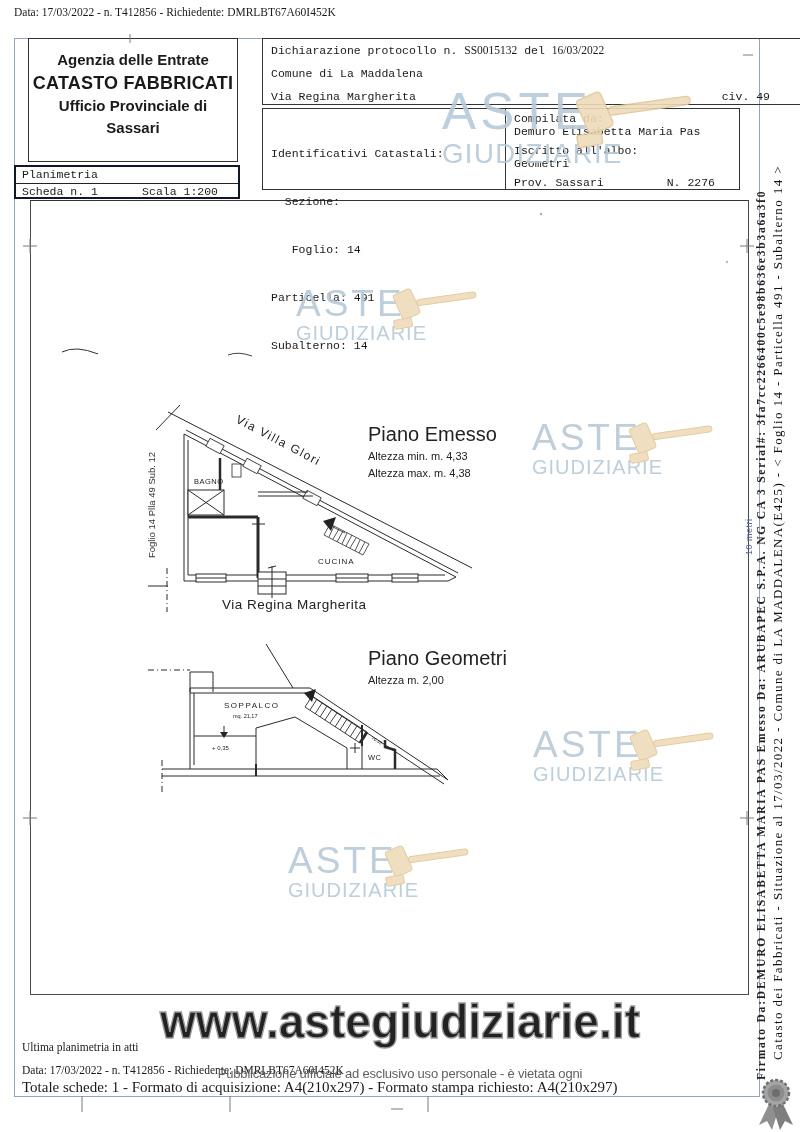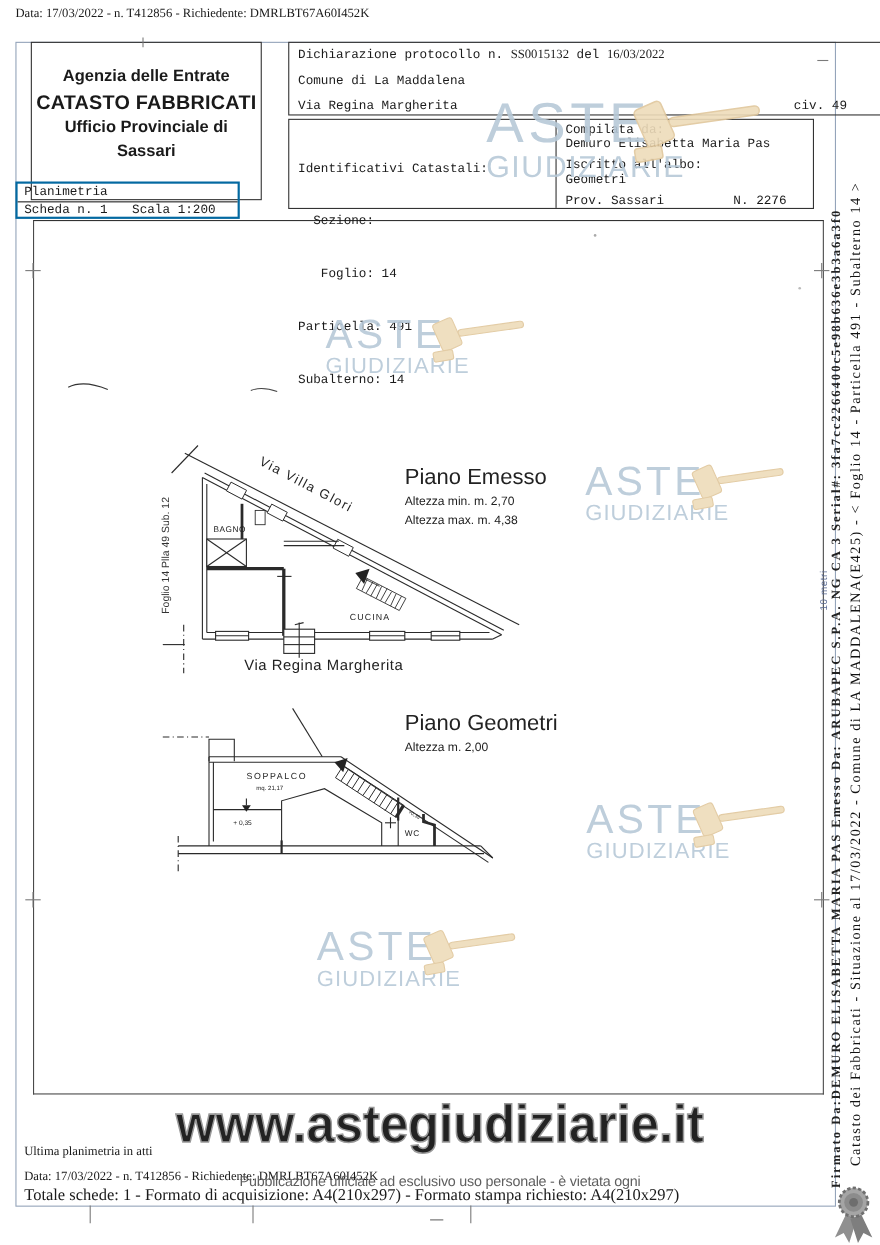--- a/index.html
+++ b/index.html
@@ -9,24 +9,24 @@
   .serif{font-family:"Liberation Serif",serif;}
   .mono{font-family:"Liberation Mono","DejaVu Sans Mono",monospace;}
   .pre{white-space:pre;}
 
   
   .blue-frame{left:14px;top:38px;width:744px;height:1057px;border:1px solid #94a4ba;}
   .draw-frame{left:30px;top:200px;width:717px;height:793px;border:1px solid #4a4a4a;border-top-color:#333;}
 
   
   .top-line{left:14px;top:6px;font-size:11.5px;}
-  .logo-box{left:28px;top:38px;width:210px;height:144px;border:1px solid #333;text-align:center;padding-top:20px;box-sizing:border-box;}
+  .logo-box{left:28px;top:38px;width:210px;height:124px;border:1px solid #333;text-align:center;padding-top:10px;box-sizing:border-box;}
   .logo-box .l1,.logo-box .l3,.logo-box .l4{font-size:15px;font-weight:700;line-height:22px;}
   .logo-box .l2{font-size:18px;font-weight:700;line-height:24px;letter-spacing:.2px;}
-  .plan-table{left:14px;top:165px;width:204px;height:34px;border:2px solid #0369a1;box-sizing:border-box;font-size:11.5px;}
+  .plan-table{left:14px;top:165px;width:226px;height:34px;border:2px solid #0f172a;box-sizing:border-box;font-size:11.5px;}
   .plan-table .r1{border-bottom:1.5px solid #222;padding:1px 6px;height:14px;}
   .plan-table .r2{display:flex;padding:1px 6px;height:14px;}
   .plan-table .r2 .scala{margin-left:auto;margin-right:14px;}
   .boxA{left:262px;top:38px;width:545px;height:67px;border:1px solid #333;box-sizing:border-box;font-size:11.5px;}
   .boxA .line{padding:3px 8px;line-height:17px;display:flex;}
   .boxA .civ{margin-left:auto;margin-right:28px;}
   .boxB{left:262px;top:108px;width:478px;height:82px;border:1px solid #333;box-sizing:border-box;display:flex;font-size:11.5px;}
   .boxB .colL{width:243px;border-right:1px solid #333;padding:5px 8px;box-sizing:border-box;line-height:16px;}
   .boxB .colR{flex:1;padding:3px 8px;box-sizing:border-box;line-height:13px;}
   .boxB .grp{margin-bottom:6px;}
@@ -276,21 +276,21 @@
 
       <line x1="27" y1="168" x2="27" y2="212" stroke-dasharray="6 3 1 3"></line>
       <line x1="8" y1="186" x2="28" y2="186"></line>
     </g>
     <text x="95" y="22" font-size="12" letter-spacing="1.5" transform="rotate(27.8 95 22)">Via Villa Glori</text>
     <text x="54" y="84" font-size="7.5" letter-spacing=".5">BAGNO</text>
     <text x="178" y="164" font-size="8" letter-spacing="1">CUCINA</text>
   </svg>
 
   <div class="abs plan-title" style="left:368px;top:423px;">Piano Emesso</div>
-  <div class="abs plan-sub" style="left:368px;top:450px;">Altezza min. m. 2,70</div>
+  <div class="abs plan-sub" style="left:368px;top:450px;">Altezza min. m. 4,33</div>
   <div class="abs plan-sub" style="left:368px;top:467px;">Altezza max. m. 4,38</div>
   <div class="abs street-label" style="left:222px;top:597px;">Via Regina Margherita</div>
   <div class="abs vtext foglio-label">Foglio 14 Plla 49 Sub. 12</div>
 
   <svg class="abs" style="left:140px;top:636px;" width="340" height="165" viewBox="0 0 340 165">
     <g stroke="#2a2a2a" stroke-width="1" fill="none">
       <line x1="8" y1="34" x2="50" y2="34" stroke-dasharray="6 3 1 3"></line>
       <polyline points="50,56 50,36 73,36 73,56"></polyline>
       <line x1="126" y1="8" x2="153" y2="52"></line>
 

